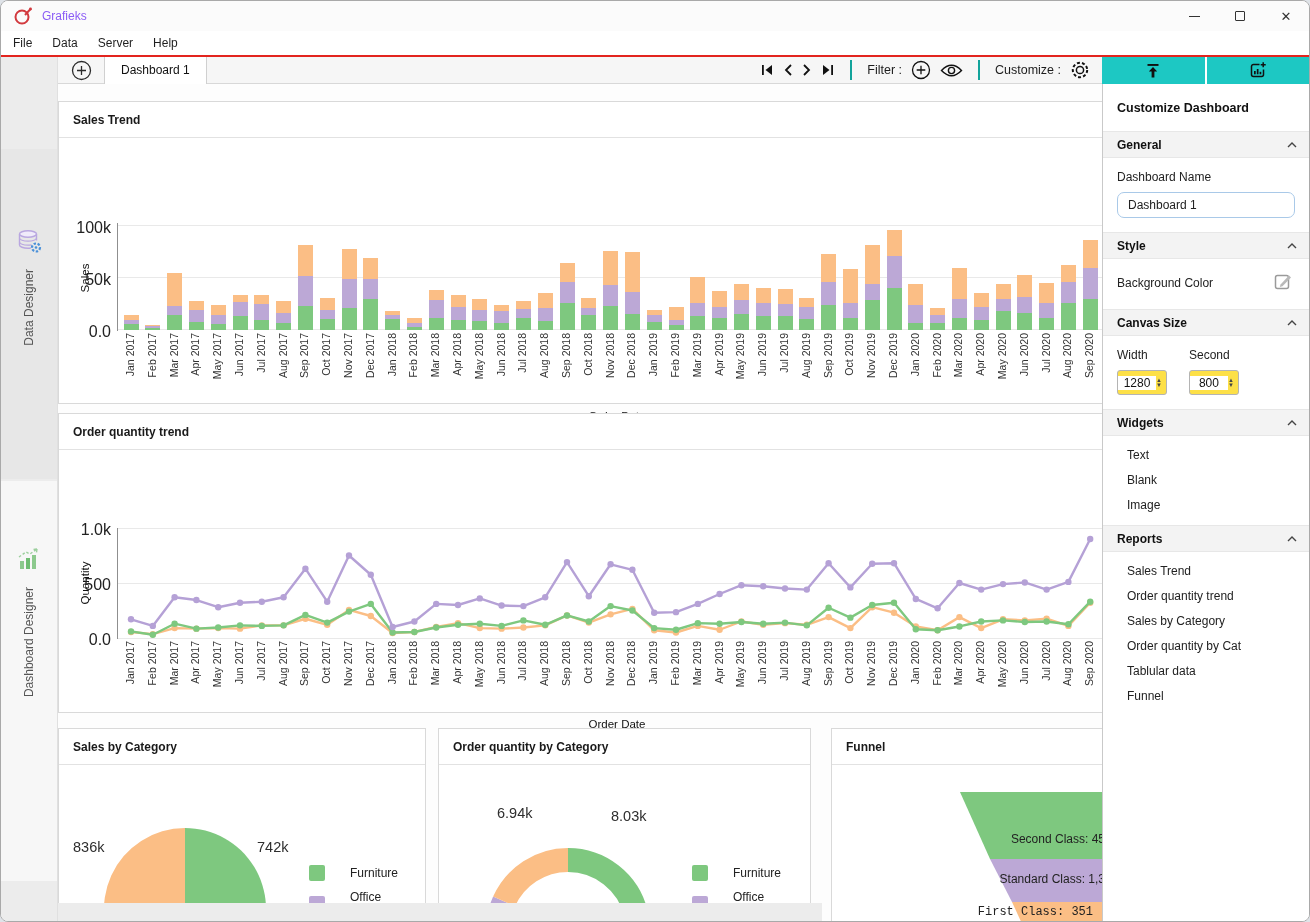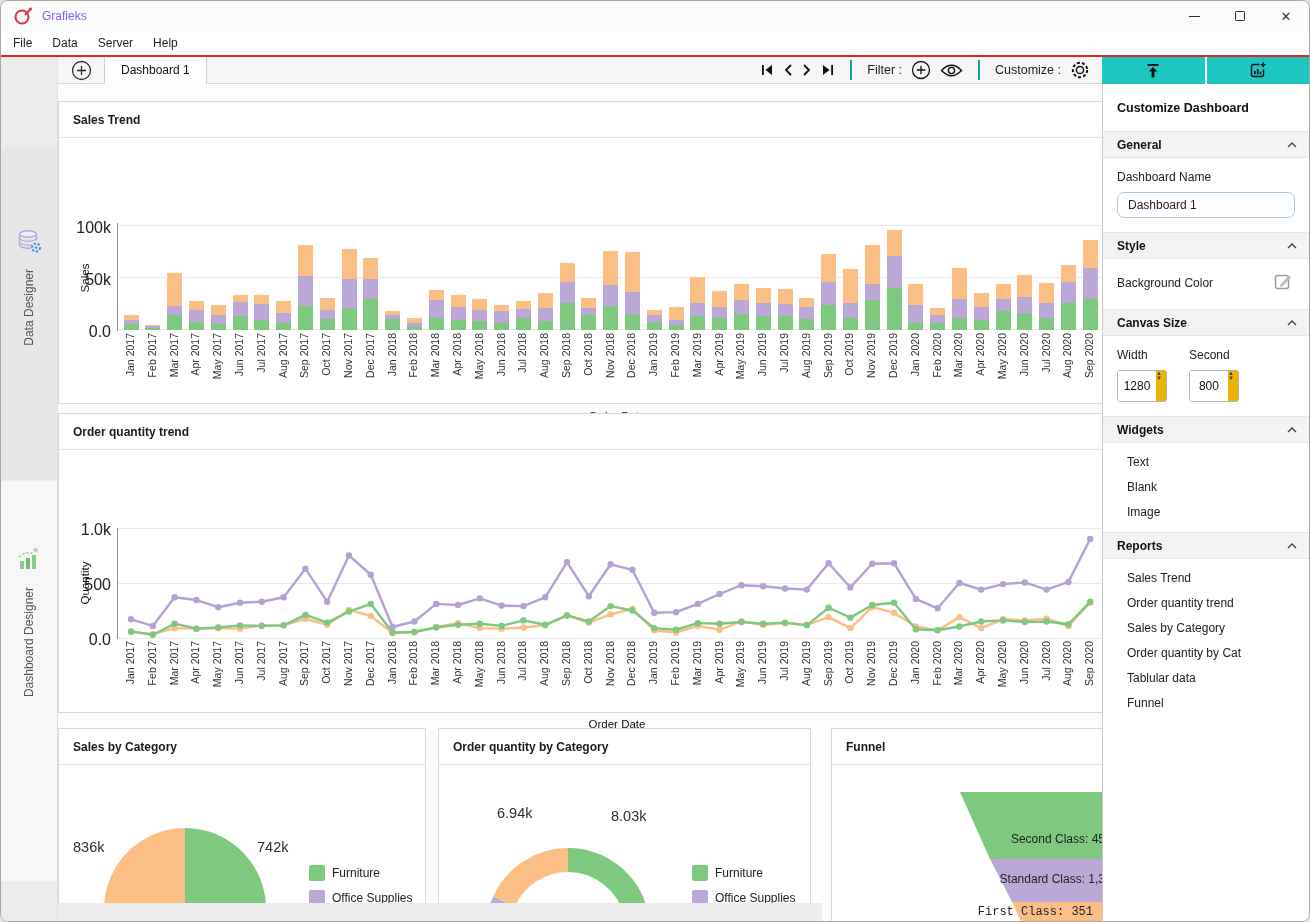--- a/index.html
+++ b/index.html
@@ -56,40 +56,40 @@
   .plot { position:absolute; }
   .gridline { position:absolute; left:0; width:100%; height:1px; background:#e9e9e9; }
   .bar-seg { position:absolute; width:15px; }
   .ytick { position:absolute; font-size:16px; color:#222; width:44px; text-align:right; }
   .xlabel { position:absolute; width:70px; height:14px; font-size:10.5px; color:#333; text-align:right; transform:rotate(-90deg); white-space:nowrap; }
   .axis-title-y { position:absolute; font-size:11.5px; color:#111; width:70px; height:14px; text-align:center; transform:rotate(-90deg); }
   .axis-title-x { position:absolute; font-size:11.5px; color:#111; text-align:center; }
   .vaxis { position:absolute; width:1px; background:#8f8f8f; }
 
   .pie-num { position:absolute; font-size:14.5px; color:#2e2e2e; }
-  .legend-item { position:absolute; display:flex; align-items:center; gap:7px; }
+  .legend-item { position:absolute; display:flex; align-items:center; gap:25px; }
   .legend-swatch { width:16px; height:16px; border-radius:2px; flex:none; }
   .legend-label { font-size:12px; color:#222; }
   .f-label { position:absolute; width:220px; text-align:right; font-size:12px; color:#222; }
   .scroll-track { position:absolute; left:0; top:819px; width:764px; height:20px; background:#ececec; }
 
   
   .panel { width:207px; background:#fff; border-left:1px solid #c9c9c9; flex:none; overflow:hidden; }
   .panel-title { padding:17px 14px 16px; font-size:12.5px; font-weight:bold; color:#111; }
   .band { height:27px; background:#f3f3f3; border-top:1px solid #e7e7e7; border-bottom:1px solid #e7e7e7; display:flex; align-items:center; padding:0 12px 0 14px; font-size:12px; font-weight:bold; color:#111; }
   .band .chev { margin-left:auto; }
   .panel-label { font-size:12px; color:#222; padding:12px 14px 0; }
   .name-input { display:block; margin:8px 14px 14px; width:178px; height:26px; border:1px solid #a9c9e8; border-radius:7px; padding:0 10px; font-size:12px; color:#222; font-family:"Liberation Sans",sans-serif; outline:none; background:#fff; }
   .style-row { display:flex; align-items:center; padding:12px 16px 14px 14px; }
   .style-row .lbl { font-size:12px; color:#222; }
   .style-row .edit { margin-left:auto; }
   .size-row { display:flex; padding:0 14px 14px; gap:22px; }
   .size-col { display:flex; flex-direction:column; }
   .size-col .lbl { font-size:12px; color:#222; padding:12px 0 8px; }
-  .spin { display:flex; border:1px solid #b4b4b4; border-radius:3px; height:32px; background:#eab308; }
+  .spin { display:flex; align-items:center; border:1px solid #b4b4b4; border-radius:3px; height:25px; background:#fde047; }
   .spin input { border:none; outline:none; width:38px; font-size:12px; color:#111; text-align:center; font-family:"Liberation Sans",sans-serif; }
   .spin .arrows { display:flex; flex-direction:column; padding-right:4px; font-size:6px; color:#444; line-height:5px; }
   .panel-item { font-size:12px; color:#222; padding-left:24px; height:25px; display:flex; align-items:center; }
   .widgets-list { padding:6px 0 8px; }
 </style>
 </head>
 <body>
 
 <div class="window">
 

